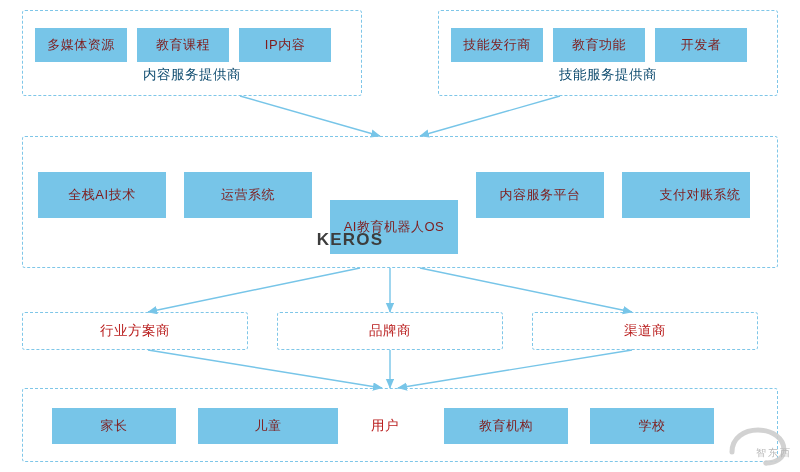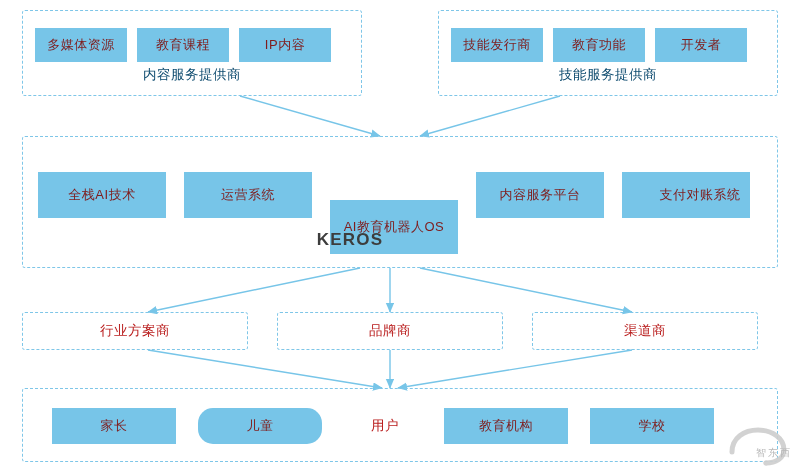--- a/index.html
+++ b/index.html
@@ -140,21 +140,21 @@
   <div class="plain-label" style="left:22px; top:312px; width:226px; height:38px;">行业方案商</div>
 
   <div class="group-box" style="left:277px; top:312px; width:226px; height:38px;"></div>
   <div class="plain-label" style="left:277px; top:312px; width:226px; height:38px;">品牌商</div>
 
   <div class="group-box" style="left:532px; top:312px; width:226px; height:38px;"></div>
   <div class="plain-label" style="left:532px; top:312px; width:226px; height:38px;">渠道商</div>
 
   <div class="group-box" style="left:22px; top:388px; width:756px; height:74px;"></div>
   <div class="chip" style="left:52px; top:408px; width:124px; height:36px;">家长</div>
-  <div class="chip" style="left:198px; top:408px; width:124px; height:36px;border-radius:15px;">儿童</div>
+  <div class="chip" style="left:198px; top:408px; width:140px; height:36px;">儿童</div>
   <div class="plain-label" style="left:330px; top:408px; width:110px; height:36px;">用户</div>
   <div class="chip" style="left:444px; top:408px; width:124px; height:36px;">教育机构</div>
   <div class="chip" style="left:590px; top:408px; width:124px; height:36px;">学校</div>
 
   <svg class="watermark" viewBox="0 0 128 44">
     <path d="M66 30 C66 16, 78 8, 92 8 C106 8, 118 16, 118 28 C118 36, 110 41, 100 41" fill="none" stroke="#cfcfcf" stroke-width="5" stroke-linecap="round"></path>
     <circle cx="100" cy="41" r="2.5" fill="#cfcfcf"></circle>
   </svg>
   <div class="wm-text">智东西</div>
 

